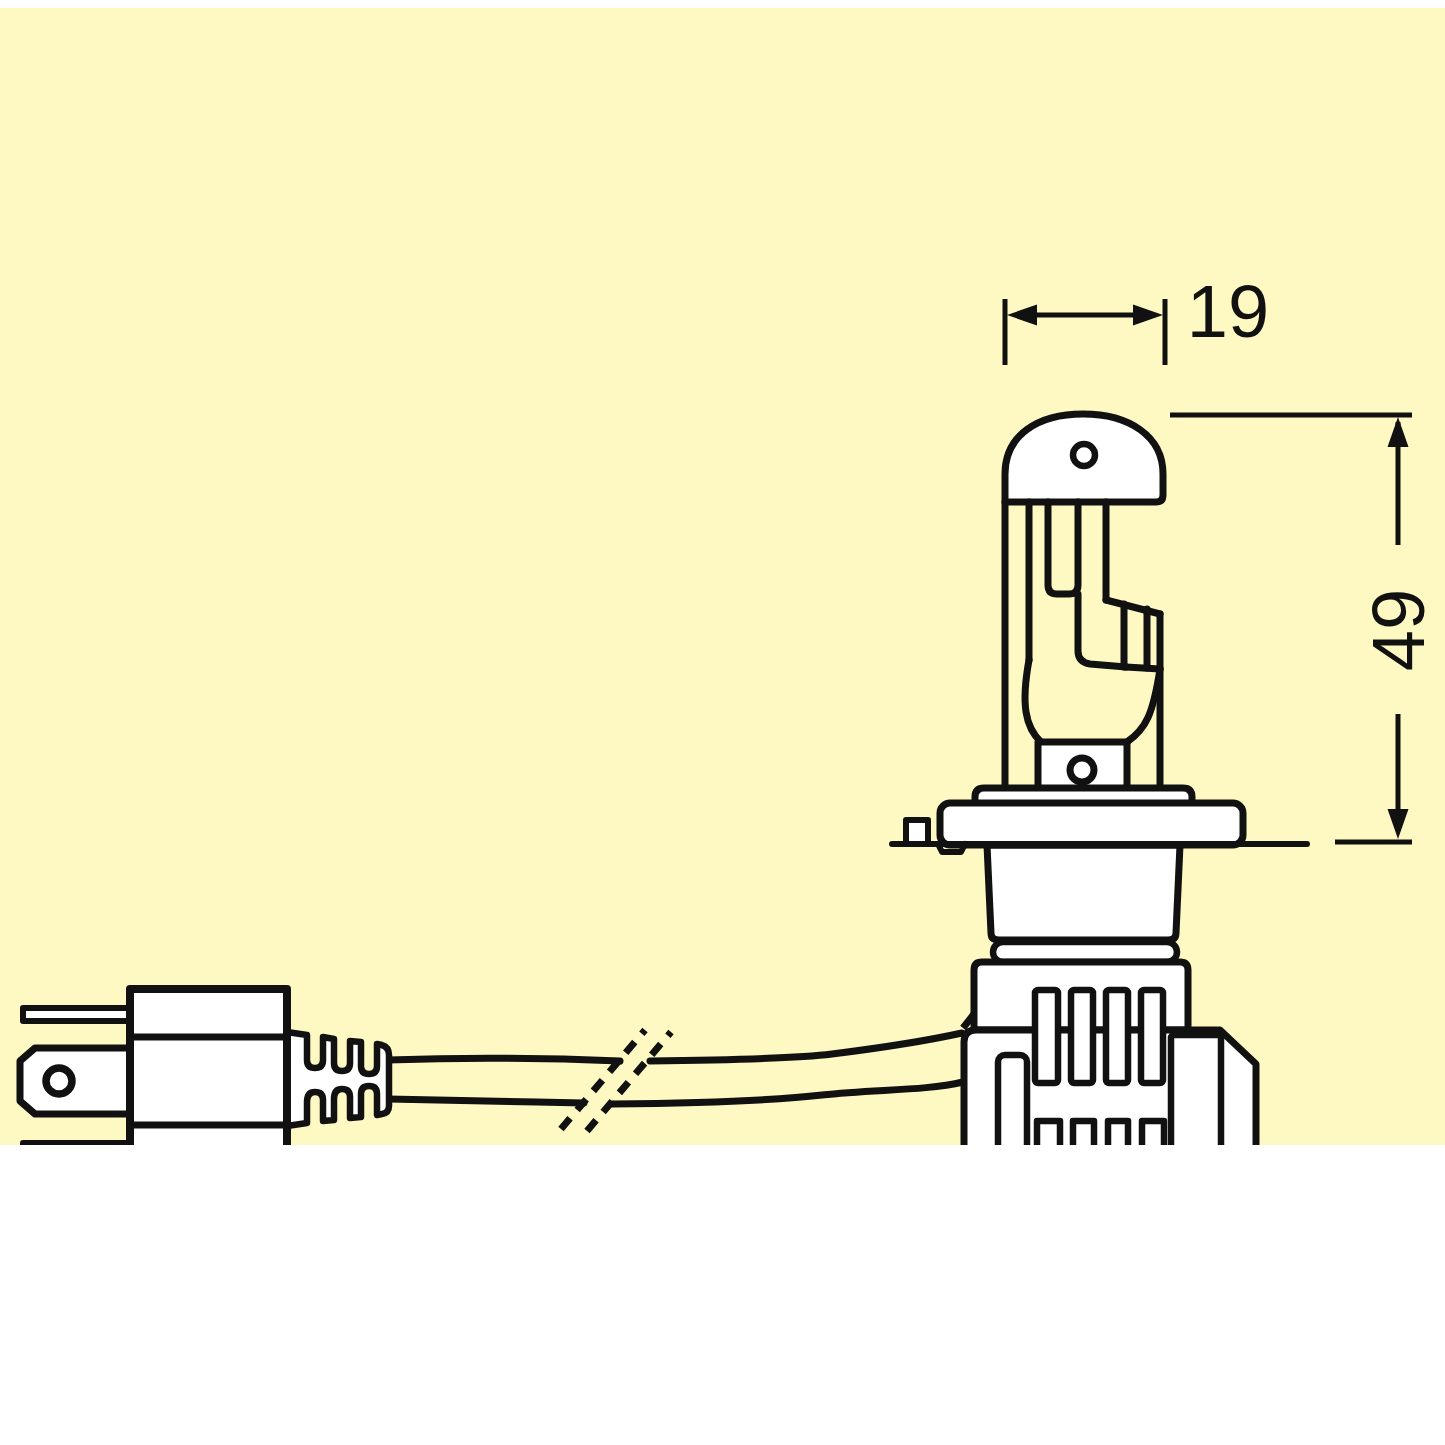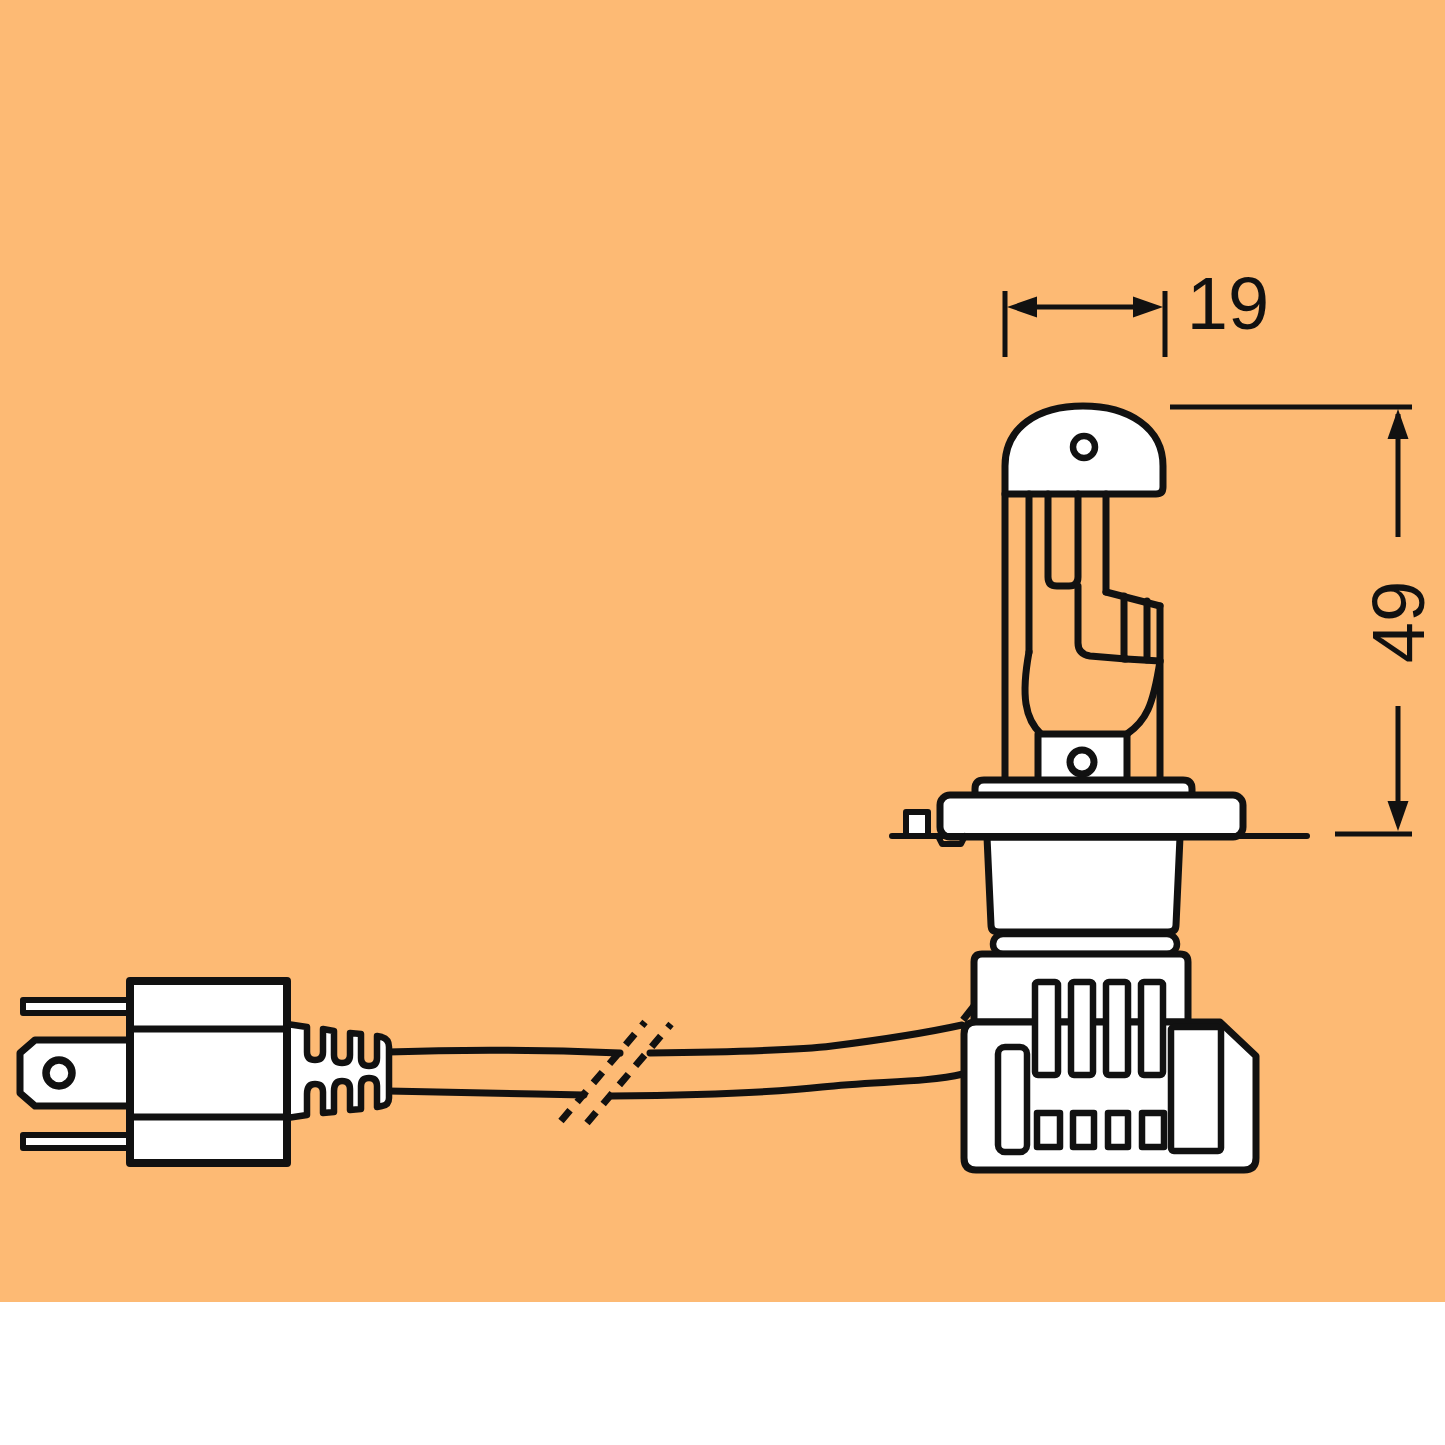--- a/index.html
+++ b/index.html
@@ -1,22 +1,23 @@
 <!DOCTYPE html>
 <html><head>
 <meta charset="utf-8">
 <style>
   html, body { margin: 0; padding: 0; background: #ffffff; }
   .canvas {
     position: relative;
     width: 1445px;
-    height: 1302px;
-    background: #fdba74;
+    height: 1137px;
+    background: #fef9c3;
     overflow: hidden;
     font-family: "Liberation Sans", sans-serif;
+    margin-top: 8px;
   }
   svg { display: block; }
   .dim-text {
     font-family: "Liberation Sans", sans-serif;
     font-size: 74px;
     fill: #111111;
   }
 </style>
 </head>
 <body>

